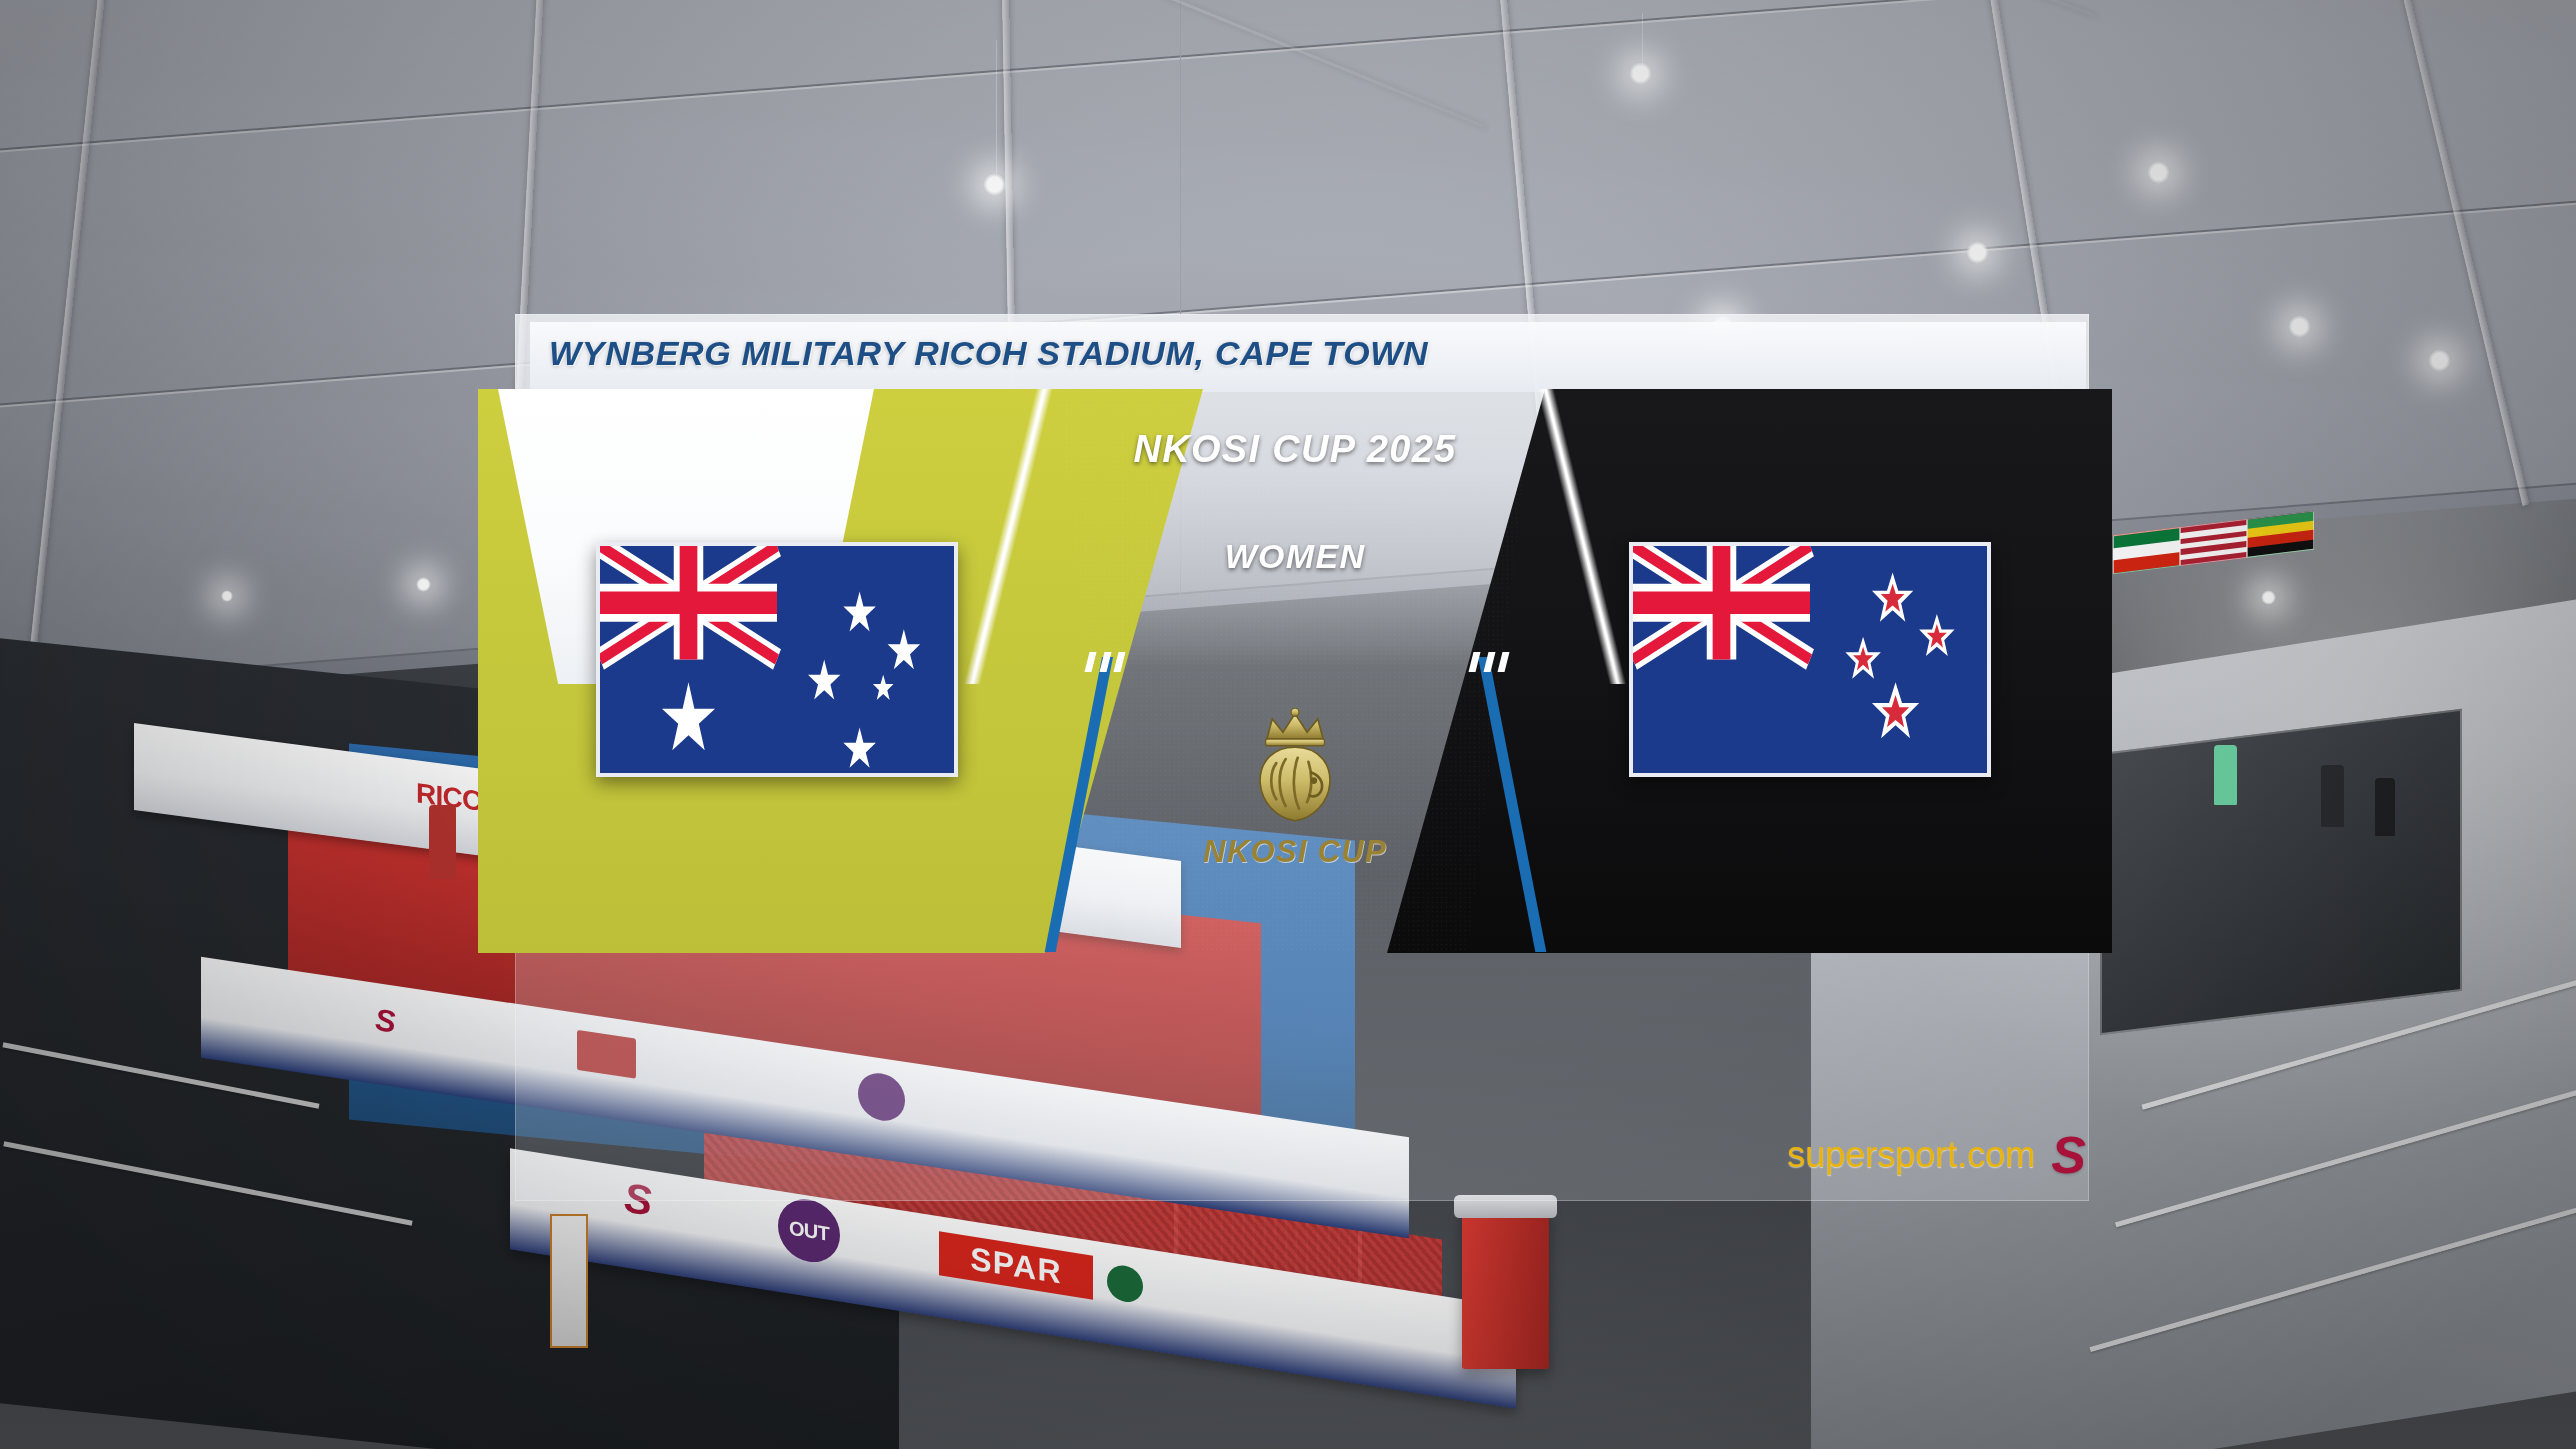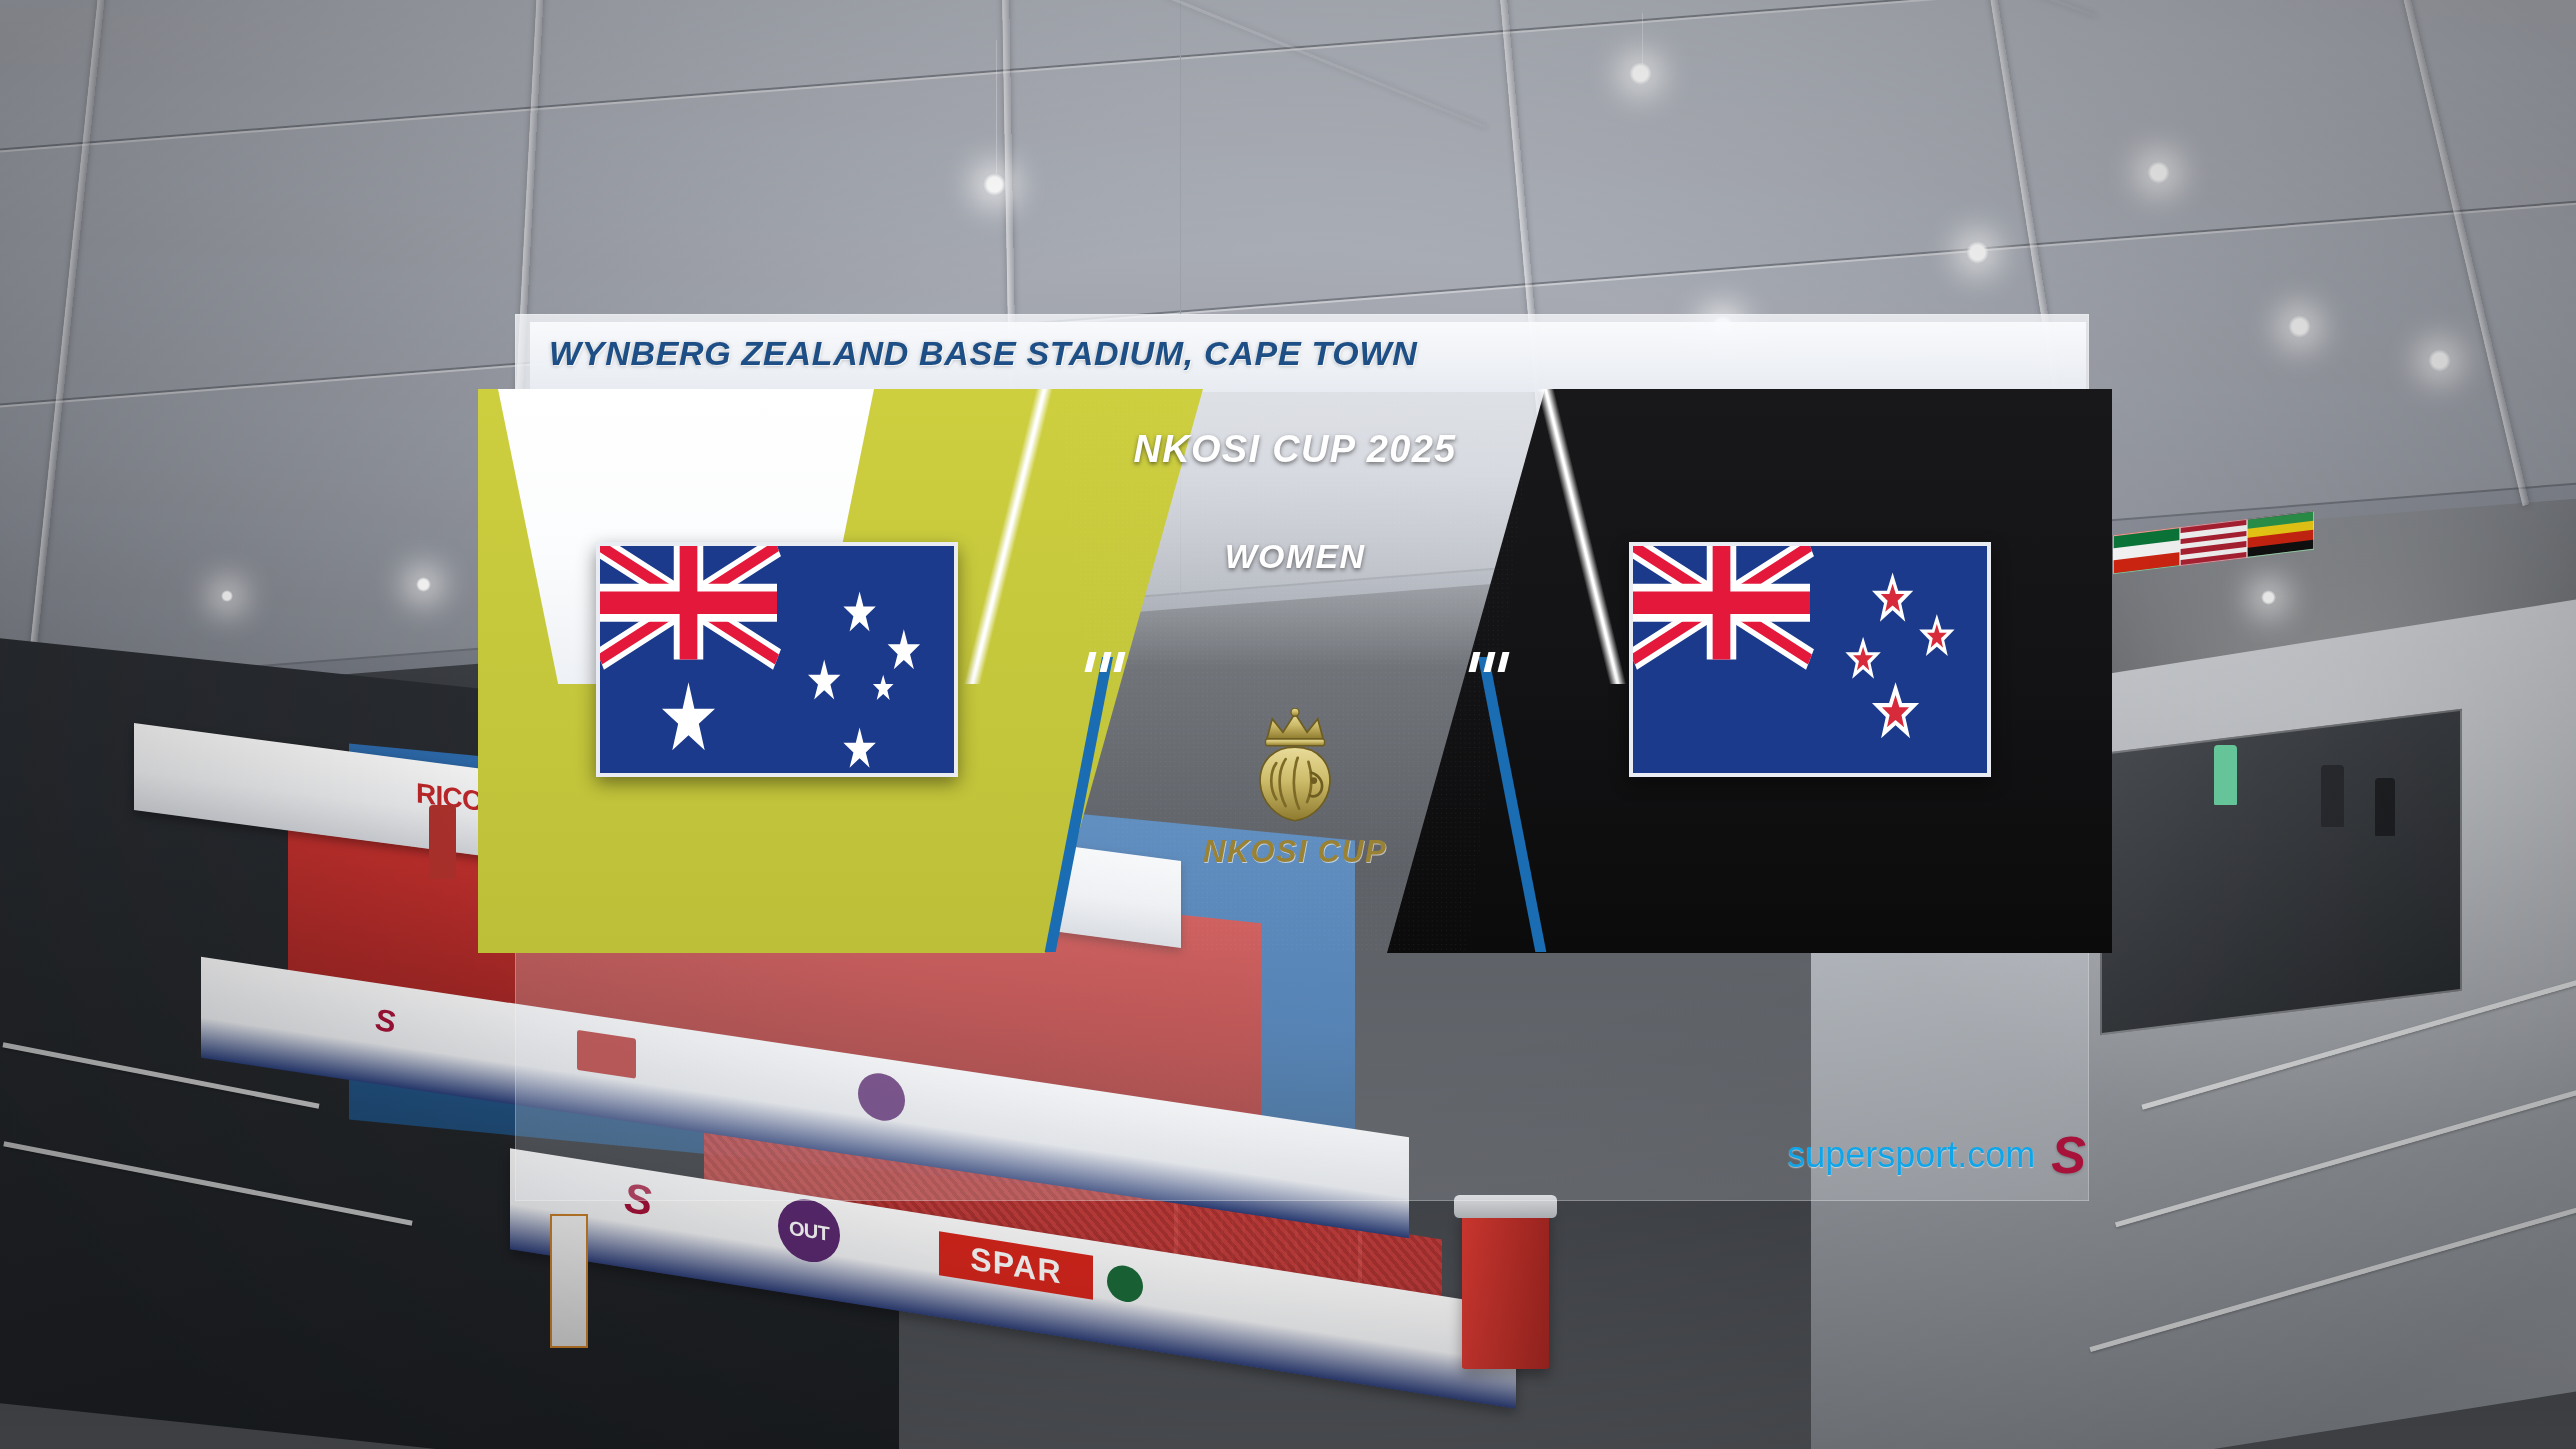--- a/index.html
+++ b/index.html
@@ -153,21 +153,21 @@
   .barL { left:19px; } .barR { right:19px; }
   .teams { position:absolute; inset:0; display:flex; align-items:center; z-index:2; }
   .team { flex:1; text-align:center; font-size:50px; font-weight:bold; font-style:italic; letter-spacing:0.7px;
           color:#ffffff; text-shadow:0 2.7px 6.7px rgba(0,0,0,.55); }
   .vs { width:161px; text-align:center; font-size:35px; font-weight:bold; font-style:italic; color:#ffffff;
         text-shadow:0 2.7px 6.7px rgba(0,0,0,.55); }
 
   
   .footer { position:absolute; left:1670px; top:1114px; width:416px; height:81px;
             display:flex; align-items:center; justify-content:flex-end; gap:16px; }
-  .ssurl { font-size:36px; color:#0ea5e9; letter-spacing:0px; text-shadow:0 0.7px 1.3px rgba(255,255,255,.6); }
+  .ssurl { font-size:36px; color:#eab308; letter-spacing:0px; text-shadow:0 0.7px 1.3px rgba(255,255,255,.6); }
   .sslogo { font-size:52px; font-weight:bold; font-style:italic; color:#a8123a; line-height:1;
             text-shadow:0 1.3px 2.7px rgba(0,0,0,.25); }
 </style>
 </head>
 <body>
 
 <div id="stage">
 
   <div class="bg">
 
@@ -251,21 +251,21 @@
     <div class="person" style="left:429px;top:805px;width:27px;height:74px;background:#b4332e;"></div>
 
     <div class="vignette"></div>
   </div>
 
   <div class="overlay">
 
     <div class="card"></div>
 
     <div class="venue">
-      <span>WYNBERG ZEALAND BASE STADIUM, CAPE TOWN</span>
+      <span>WYNBERG MILITARY RICOH STADIUM, CAPE TOWN</span>
     </div>
 
     <div class="block">
 
       <div class="seg yellow"></div>
       <div class="seg black"></div>
 
       <div class="seg blue">
         <div class="cupname">NKOSI CUP 2025</div>
         <div class="division">WOMEN</div>

